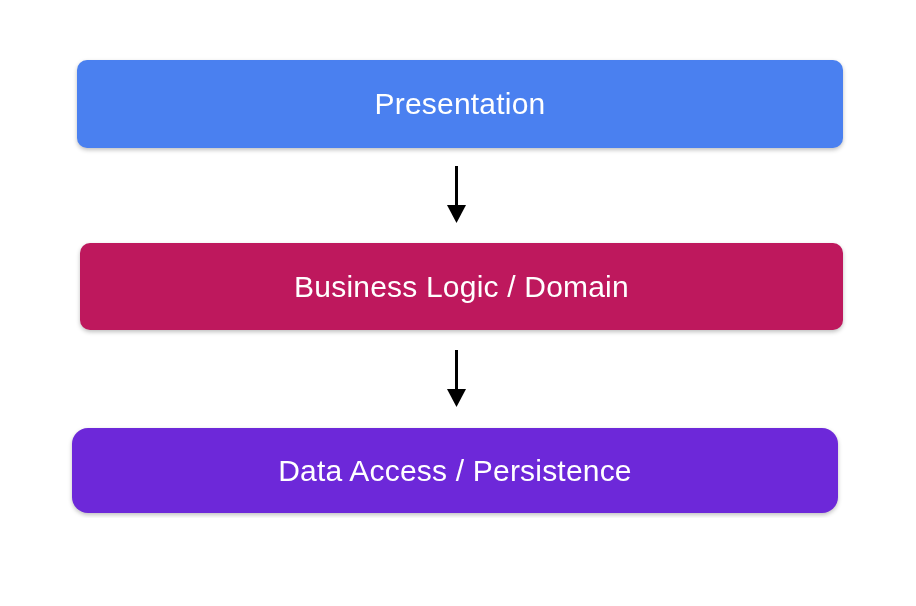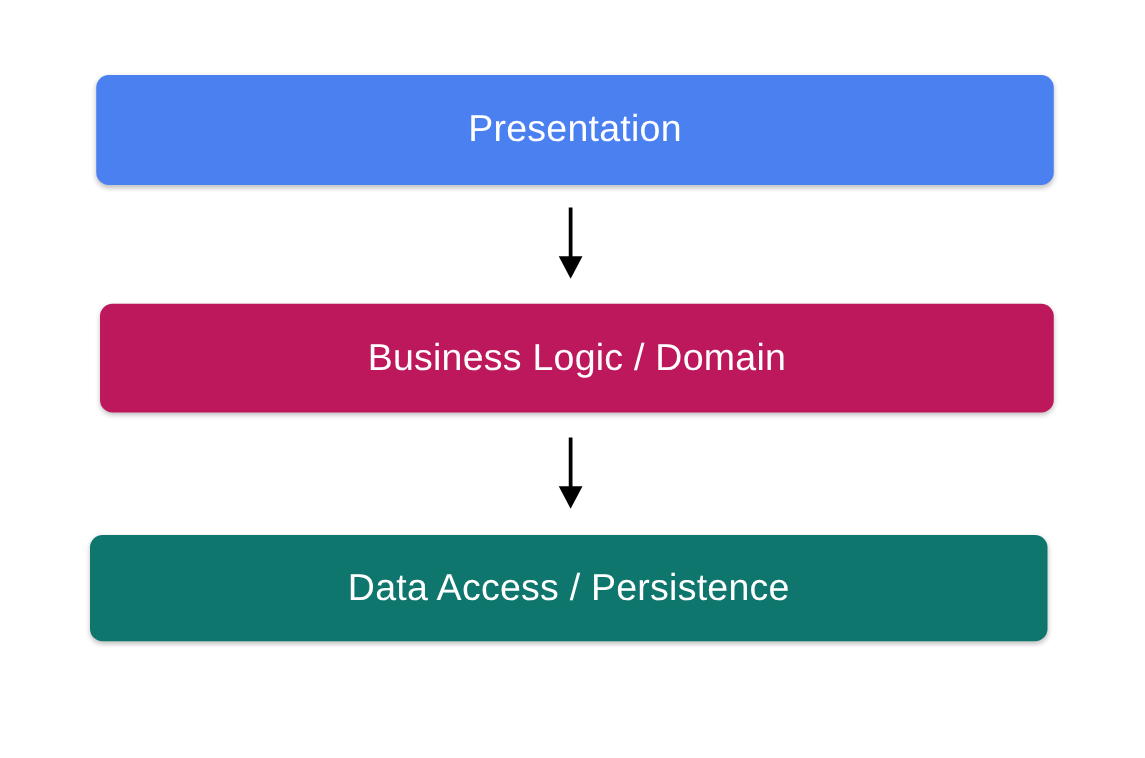--- a/index.html
+++ b/index.html
@@ -57,17 +57,17 @@
 
   <div class="node node-1" style="background-color: #be185d;">
     <span class="node-label">Business Logic / Domain</span>
   </div>
 
   <svg class="arrow arrow-1" viewBox="0 0 25 59">
     <line x1="12.5" y1="1" x2="12.5" y2="42" stroke-width="3" stroke="#000000"></line>
     <polygon points="3,40 22,40 12.5,58" fill="#000000"></polygon>
   </svg>
 
-  <div class="node node-2" style="background-color: #0f766e;">
+  <div class="node node-2" style="background-color: #6d28d9; border-radius: 16px;">
     <span class="node-label">Data Access / Persistence</span>
   </div>
 
 </div>
 
 </body></html>

